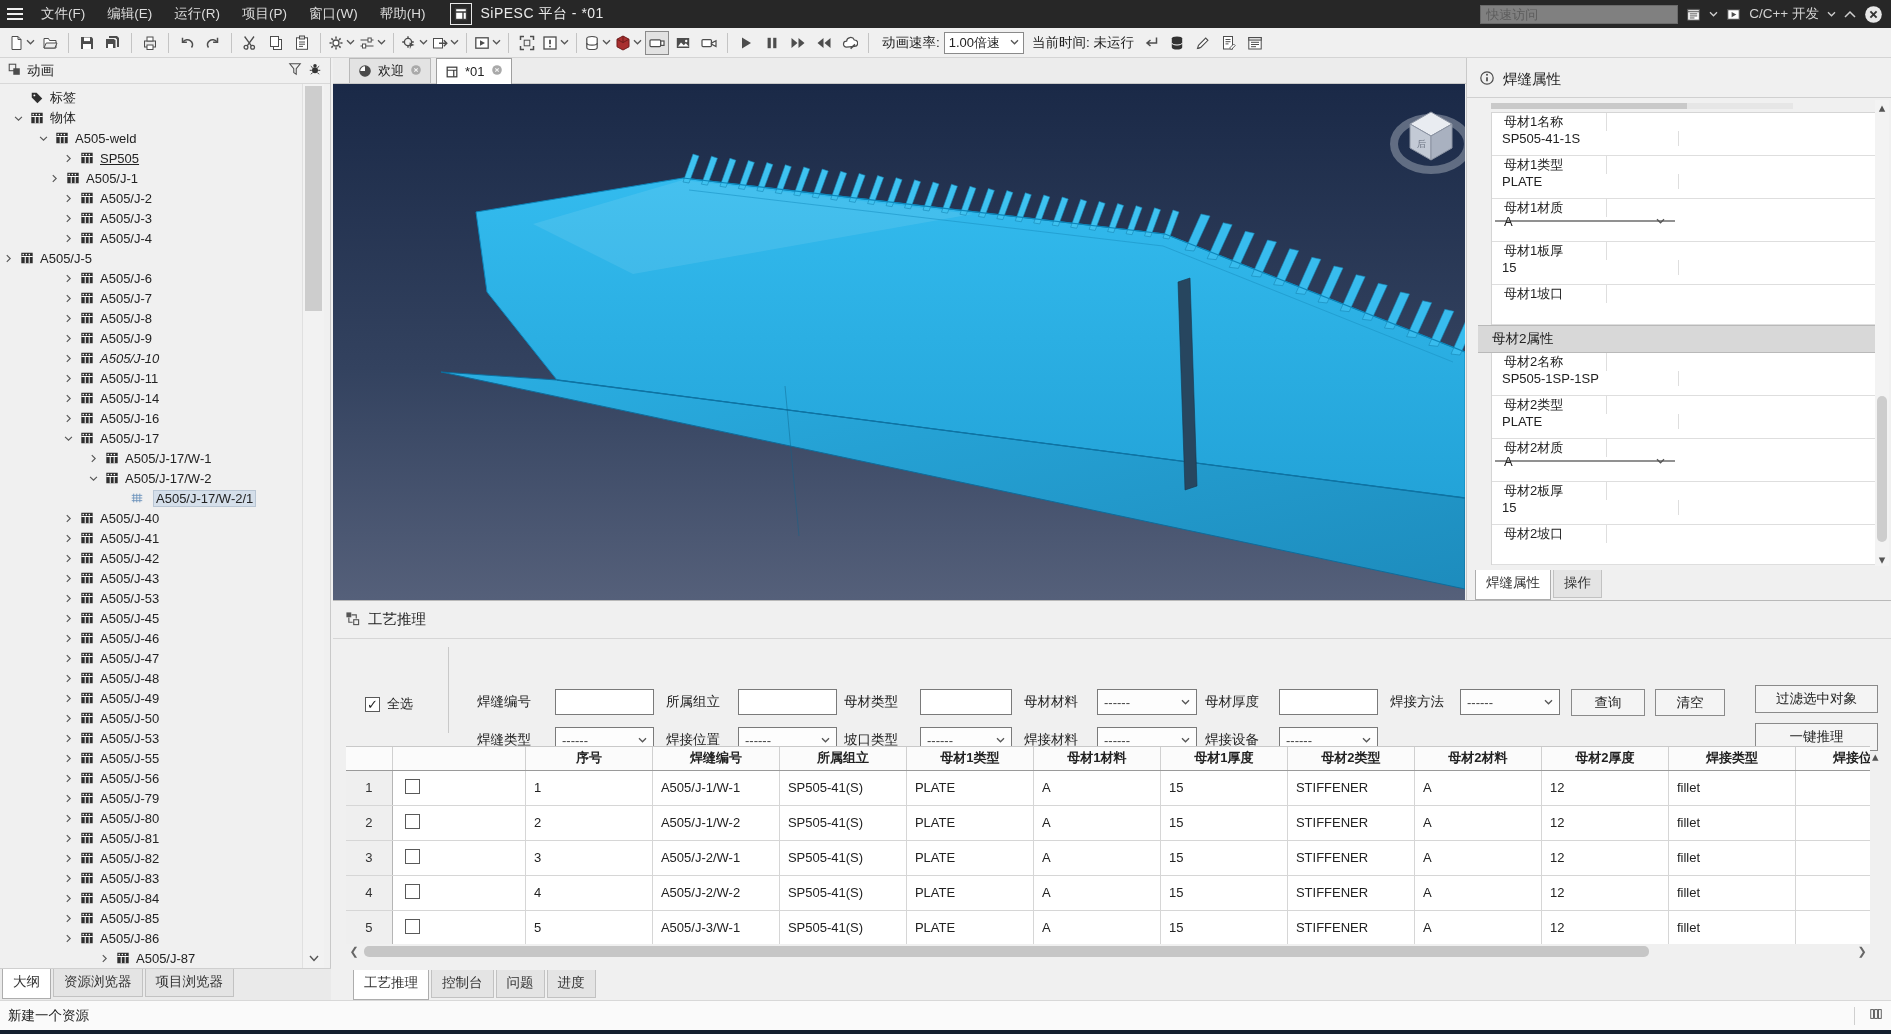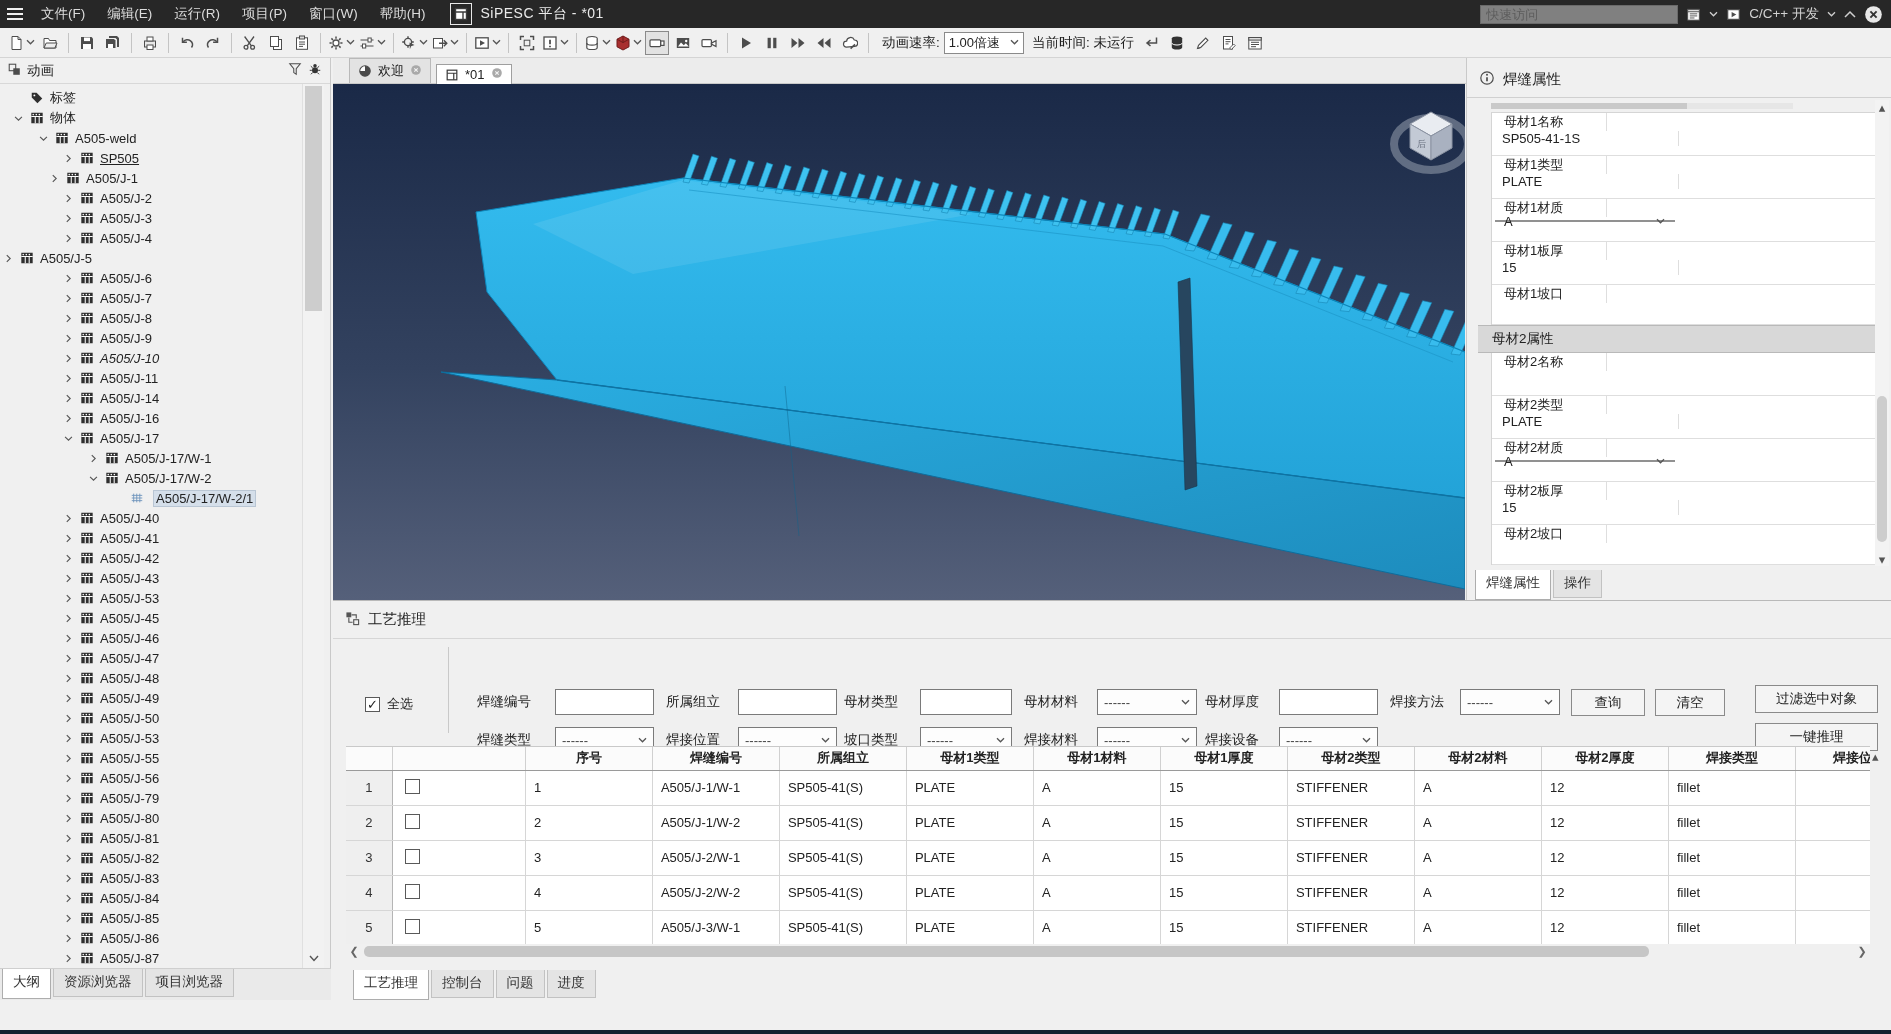--- a/index.html
+++ b/index.html
@@ -43,21 +43,21 @@
   #tree-scroll { position:absolute; right:6px; top:26px; width:22px; height:884px; background:#f2f2f2; border-left:1px solid #e0e0e0; }
   #tree-thumb { position:absolute; left:2px; top:2px; width:17px; height:225px; background:#cdcdcd; }
   #tree-down { position:absolute; left:0; bottom:2px; width:22px; height:16px; display:flex; align-items:center; justify-content:center; color:#555; }
   #left-tabs { position:absolute; left:0; bottom:0; width:331px; height:32px; display:flex; align-items:flex-start; background:#eaeaea; border-top:1px solid #cfcfcf; padding-left:2px; }
   .btab { height:28px; line-height:26px; padding:0 10px; font-size:13.5px; border:1px solid #c2c2c2; border-top:none; background:#e4e4e4; color:#333; cursor:pointer; margin-right:2px; }
   .btab.active { background:#fff; border-color:#adadad; height:30px; }
 
   
   #vp-tabs { position:absolute; left:333px; top:58px; width:1133px; height:26px; background:#ececec; border-bottom:1px solid #c9c9c9; display:flex; align-items:flex-end; padding-left:16px; }
   .vtab { height:25px; display:flex; align-items:center; gap:6px; padding:0 8px; border:1px solid #b9b9b9; border-bottom:none; background:#e3e3e3; font-size:13px; cursor:pointer; margin-right:5px; }
-  .vtab.active { background:#fff; height:20px; margin-bottom:-1px; border-color:#9f9f9f; }
+  .vtab.active { background:#fff; height:26px; margin-bottom:-1px; border-color:#9f9f9f; }
 
   
   #viewport { position:absolute; left:333px; top:84px; width:1132px; height:516px; cursor:grab; }
   #viewport svg { display:block; }
 
   
   #right-panel { position:absolute; left:1466px; top:58px; width:425px; height:542px; background:#f0f0f0; border-left:1px solid #c9c9c9; }
   #rp-header { height:40px; display:flex; align-items:center; gap:8px; padding:4px 10px 0 12px; border-bottom:1px solid #d0d0d0; font-size:14.5px; }
   #rp-hscroll { position:absolute; left:24px; top:45px; width:302px; height:6px; background:#e6e6e6; }
   #rp-hscroll i { display:block; width:65%; height:6px; background:#c9c9c9; }
@@ -1334,21 +1334,21 @@
                 <rect x="1.5" y="2" width="13" height="12" fill="#2f2f2f"></rect>
                 <path d="M1.5 6.2h13M6 6.2V14M10.5 6.2V14" stroke="#fff" stroke-width="1.2"></path>
                 <circle cx="3.7" cy="4.1" r="0.9" fill="#fff"></circle>
                 <circle cx="7.2" cy="4.1" r="0.9" fill="#fff"></circle>
                 <circle cx="10.7" cy="4.1" r="0.9" fill="#fff"></circle>
               </svg>
             </span>
           </span>
           <span class="tlbl">A505/J-86</span>
         </div>
-        <div class="trow" style="padding-left: 60px;">
+        <div class="trow" style="padding-left: 60px; margin-left: 36px;">
           <span class="chev">
             <svg class="ic" width="11" height="11" viewBox="0 0 16 16">
               <path d="M5.5 3l5 5-5 5" stroke="#555" fill="none" stroke-width="1.6"></path>
             </svg>
           </span>
           <span class="ticon">
             <span style="display: inline-flex;">
               <svg class="ic" width="14" height="14" viewBox="0 0 16 16">
                 <rect x="1.5" y="2" width="13" height="12" fill="#2f2f2f"></rect>
                 <path d="M1.5 6.2h13M6 6.2V14M10.5 6.2V14" stroke="#fff" stroke-width="1.2"></path>
@@ -1547,20 +1547,23 @@
         <div class="prow" style="height: 40px;">
           <div class="plabel">母材1坡口</div>
           <div class="pvalue">
             <span></span>
           </div>
           <div class="pspare"></div>
         </div>
         <div class="prop-section" style="height: 28px;">母材2属性</div>
         <div class="prow" style="height: 43px;">
           <div class="plabel">母材2名称</div>
+          <div class="pvalue">
+            <span>SP505-1SP-1SP</span>
+          </div>
           <div class="pspare"></div>
         </div>
         <div class="prow" style="height: 43px;">
           <div class="plabel">母材2类型</div>
           <div class="pvalue">
             <span>PLATE</span>
           </div>
           <div class="pspare"></div>
         </div>
         <div class="prow" style="height: 43px;">
@@ -1818,15 +1821,27 @@
       <span class="harr" style="margin-left:auto;">❯</span>
     </div>
     <div id="bp-tabs">
         <div class="btab active">工艺推理</div>
         <div class="btab">控制台</div>
         <div class="btab">问题</div>
         <div class="btab">进度</div>
       </div>
   </div>
 
+  <div id="statusbar">
+    <span>新建一个资源</span>
+    <span class="spacer"></span>
+    <span class="ssep"></span>
+    <span id="sb-icon"><span style="display: inline-flex;">
+          <svg class="ic" width="14" height="14" viewBox="0 0 16 16">
+            <rect x="2" y="3" width="3.2" height="10" fill="none" stroke="#4c4c4c"></rect>
+            <rect x="6.4" y="3" width="3.2" height="10" fill="none" stroke="#4c4c4c"></rect>
+            <rect x="10.8" y="3" width="3.2" height="10" fill="none" stroke="#4c4c4c"></rect>
+          </svg>
+        </span></span>
+  </div>
   <div id="bottom-strip"></div>
 
 </div>
 
 </body></html>

